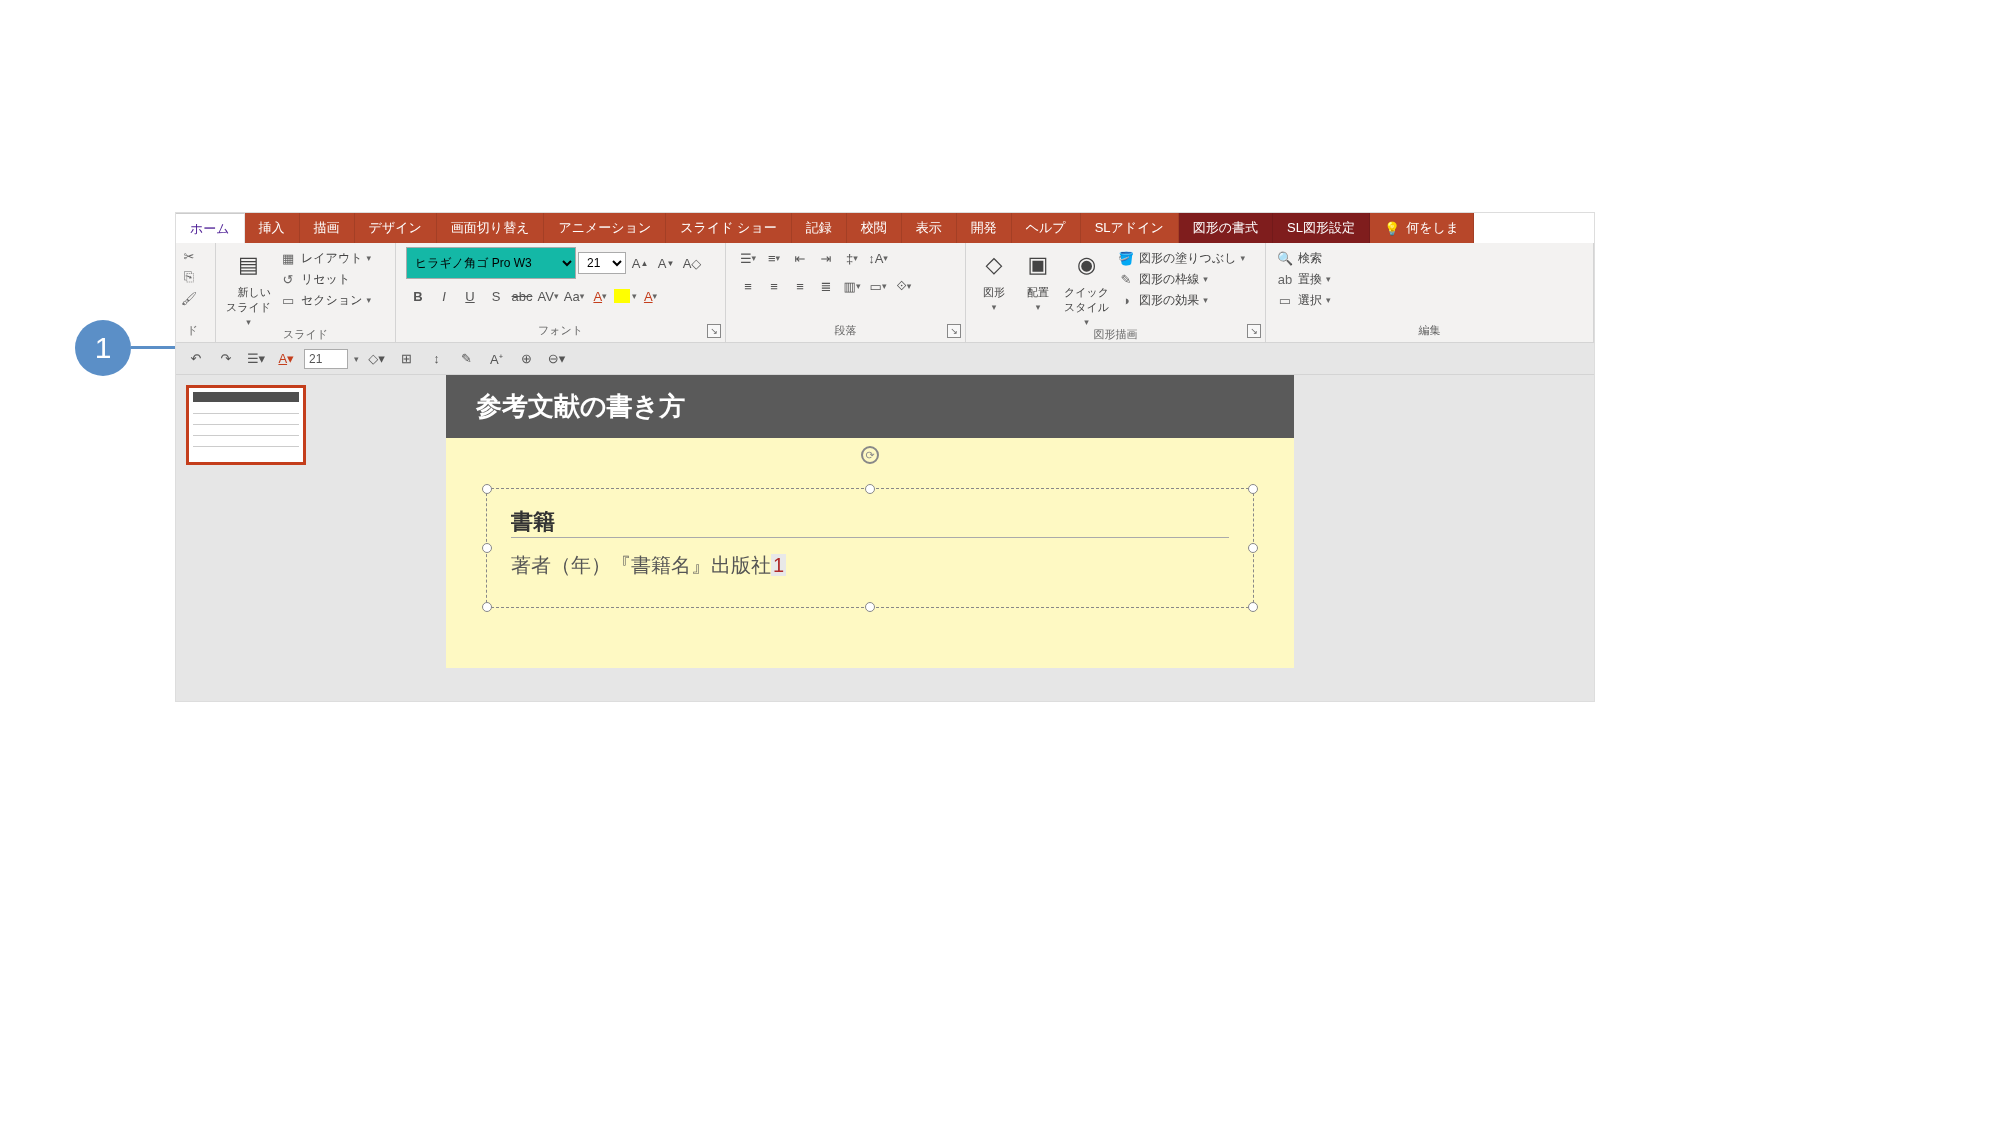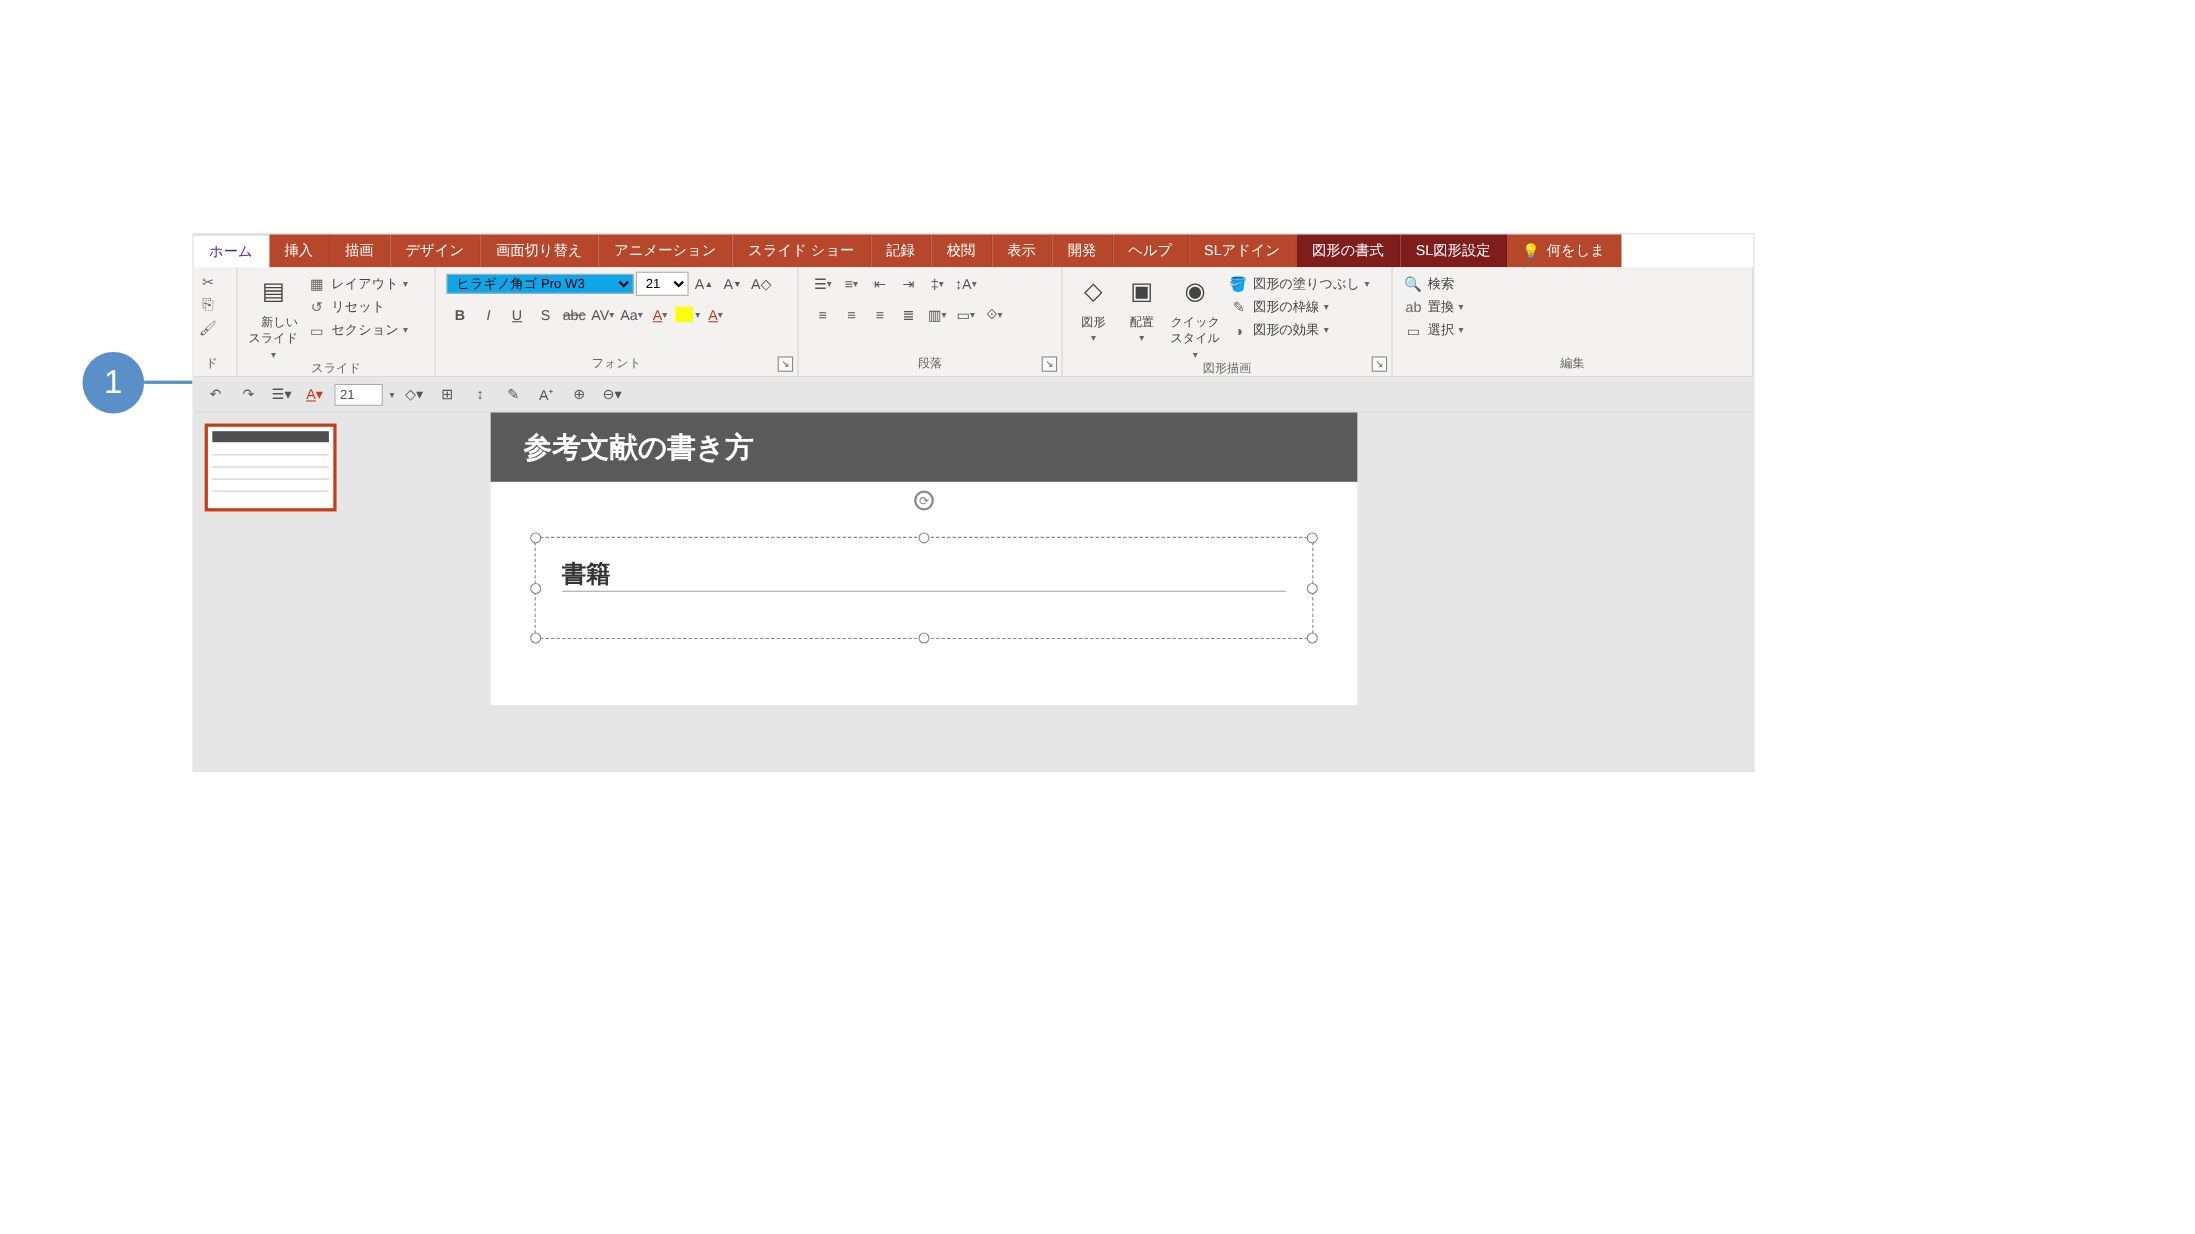--- a/index.html
+++ b/index.html
@@ -21,39 +21,39 @@
 .ribbon{height:100px;background:#f3f2f1;border-bottom:1px solid #d4d4d4;display:flex;position:relative}
 .group{border-right:1px solid #d4d4d4;padding:4px 10px 2px;display:flex;flex-direction:column;justify-content:space-between;position:relative}
 .group-label{font-size:11px;color:#666;text-align:center;padding-bottom:2px}
 .group-body{display:flex;align-items:flex-start;gap:8px;flex:1}
 .col{display:flex;flex-direction:column;gap:3px}
 .btn-sm{font-size:12px;color:#444;display:flex;align-items:center;gap:4px;white-space:nowrap}
 .icon-box{width:18px;height:18px;display:inline-flex;align-items:center;justify-content:center;font-size:13px;color:#666}
 .big-btn{display:flex;flex-direction:column;align-items:center;font-size:11px;color:#444;gap:2px}
 .big-btn .ic{width:36px;height:36px;display:flex;align-items:center;justify-content:center;font-size:22px}
 .caret{font-size:9px;color:#666}
-select.font-name{width:170px;height:18px;font-size:12px;border:1px solid #ababab;background:#0ea5e9;padding:0 4px}
+select.font-name{width:170px;height:32px;font-size:12px;border:1px solid #ababab;background:#14b8a6;padding:0 4px}
 select.font-size{width:48px;height:22px;font-size:12px;border:1px solid #ababab;background:#fff;padding:0 4px}
 .row{display:flex;gap:2px;align-items:center}
 .fmt{width:24px;height:22px;display:flex;align-items:center;justify-content:center;font-size:13px;color:#555;border:1px solid transparent}
 .launcher{position:absolute;right:4px;bottom:4px;width:14px;height:14px;border:1px solid #888;font-size:9px;display:flex;align-items:center;justify-content:center;color:#666;background:#f8f8f8}
 
 
 .qat{height:32px;background:#e6e6e6;border-bottom:1px solid #d4d4d4;display:flex;align-items:center;gap:6px;padding:0 8px;font-size:13px;color:#555}
 .qat .q{width:24px;height:24px;display:flex;align-items:center;justify-content:center}
 .qat .sz{width:44px;height:20px;border:1px solid #ababab;background:#fff;font-size:12px;padding:0 4px;display:flex;align-items:center}
 
 
 .edit{background:#e6e6e6;height:calc(100% - 162px);display:flex}
 .thumbs{width:140px;padding:10px;display:flex;flex-direction:column;gap:10px}
 .thumb{width:120px;height:80px;background:#fff;border:3px solid #c43e1c;padding:4px;font-size:4px;color:#333;overflow:hidden}
 .thumb .th-head{background:#4f4f4f;height:10px;margin-bottom:4px}
 .thumb .th-line{border-bottom:1px solid #ccc;height:8px;margin-bottom:3px}
 .canvas{flex:1;padding:0 0 0 130px;position:relative}
-.slide{width:788px;background:#ffffff;margin-top:0}
+.slide{width:848px;background:#fef9c3;margin-top:0}
 .slide-head{background:#5a5a5a;color:#fff;font-size:26px;font-weight:600;padding:14px 30px}
 .slide-body{padding:30px 40px 60px;position:relative}
 .rotate-handle{position:absolute;left:50%;top:8px;transform:translateX(-50%);width:18px;height:18px;border:2px solid #888;border-radius:50%;color:#888;font-size:11px;display:flex;align-items:center;justify-content:center}
 .textbox{border:1px dashed #888;padding:18px 24px 28px;position:relative;margin-top:20px}
 .tb-title{font-size:22px;font-weight:700;color:#333;margin-bottom:0}
 .tb-rule{border-top:1px solid #aaa;margin-bottom:14px}
 .tb-text{font-size:20px;color:#555}
 .tb-text .sel{background:#e8e8e8;color:#b02a2a;padding:0 2px}
 .handle{width:10px;height:10px;background:#fff;border:1px solid #888;border-radius:50%;position:absolute}
 .h-tl{top:-5px;left:-5px}.h-tr{top:-5px;right:-5px}.h-bl{bottom:-5px;left:-5px}.h-br{bottom:-5px;right:-5px}
@@ -293,20 +293,21 @@
               <div class="handle h-tl"></div>
               <div class="handle h-t"></div>
               <div class="handle h-tr"></div>
               <div class="handle h-l"></div>
               <div class="handle h-r"></div>
               <div class="handle h-bl"></div>
               <div class="handle h-b"></div>
               <div class="handle h-br"></div>
               <div class="tb-title">書籍</div>
               <div class="tb-rule"></div>
+              <div class="tb-text"><span>著者（年）『書籍名』出版社</span><span class="sel">1</span></div>
             </div>
           </div>
         </div>
       </div>
     </div>
 
   </div>
 </div>
 
 </body></html>

